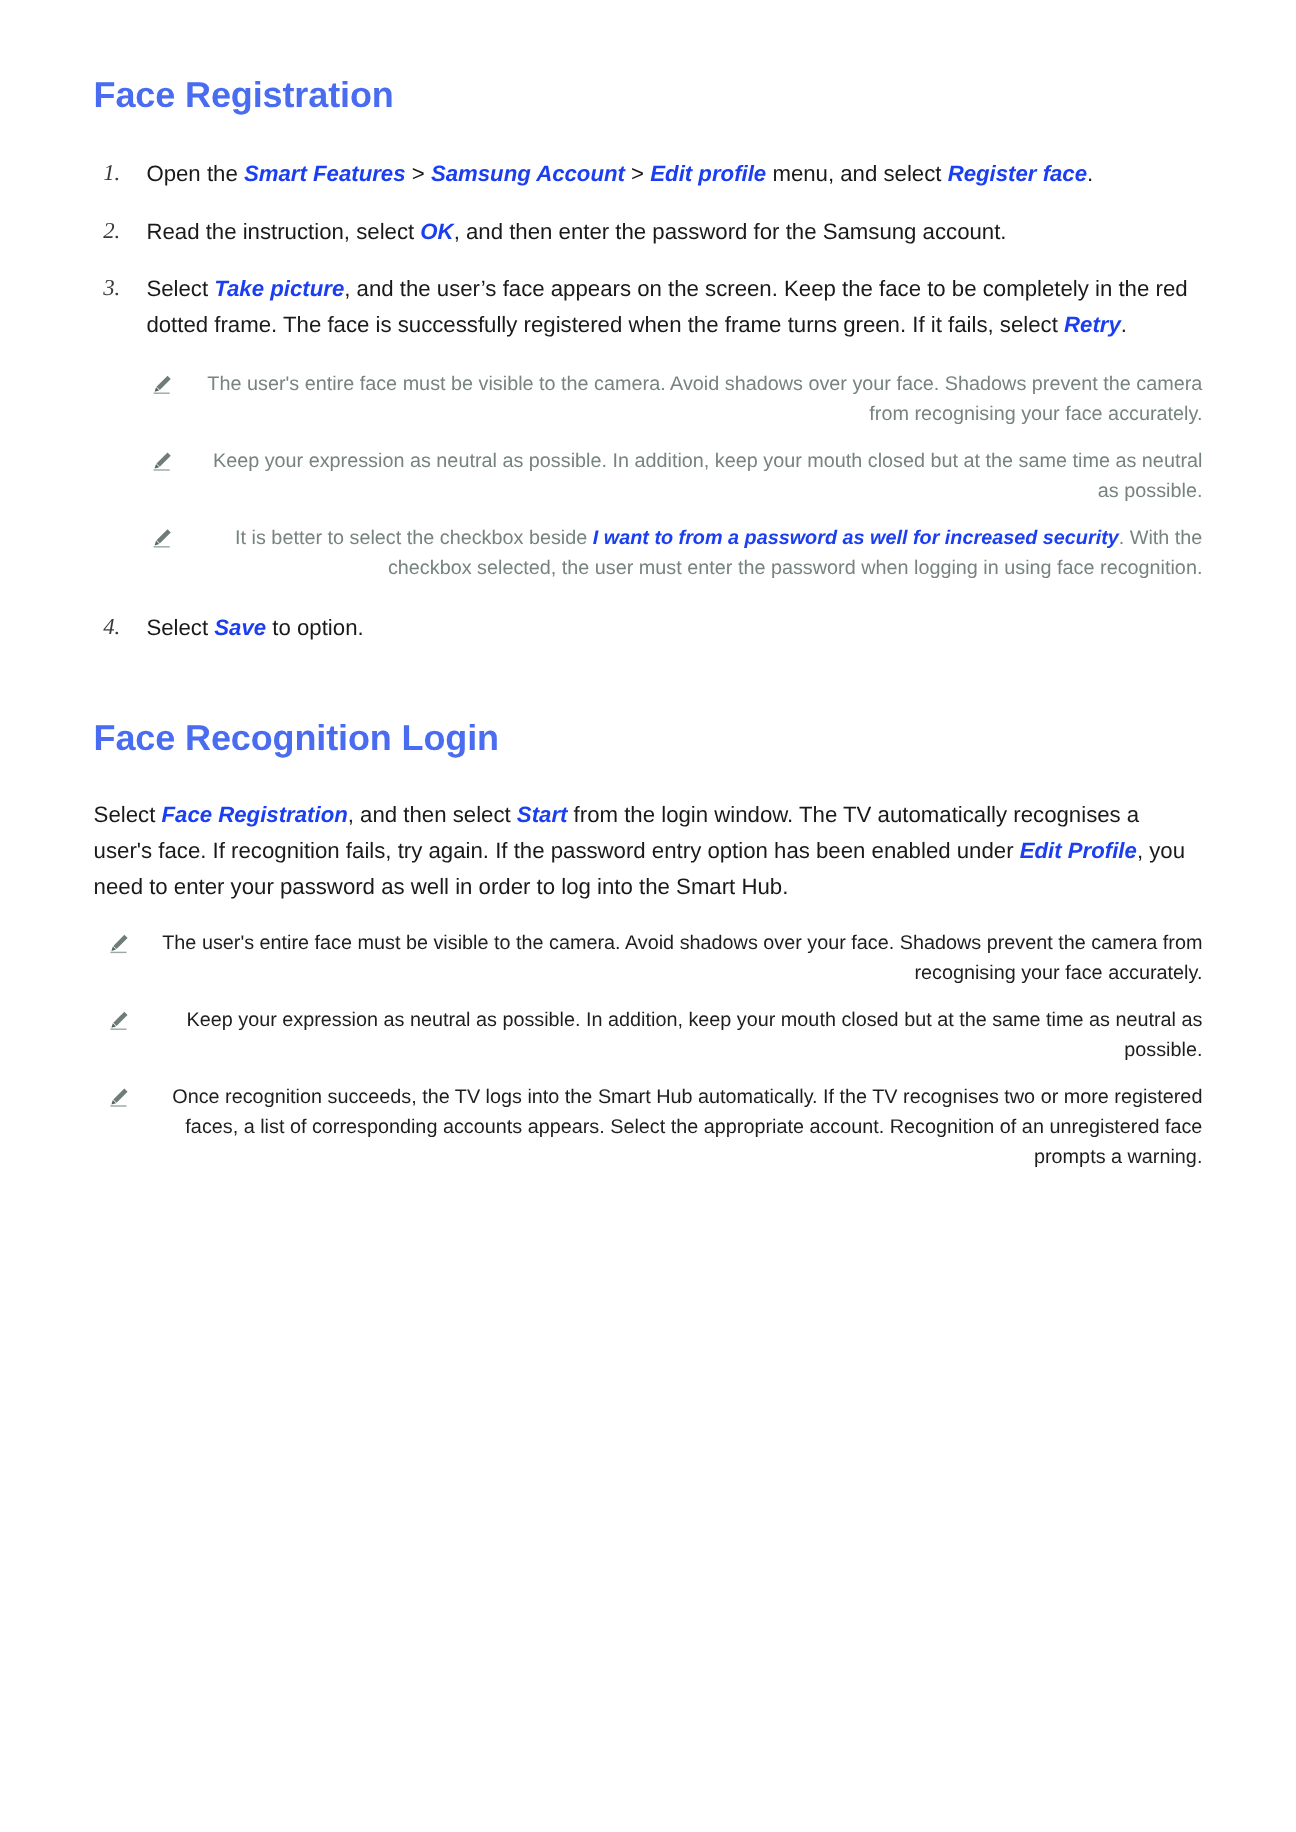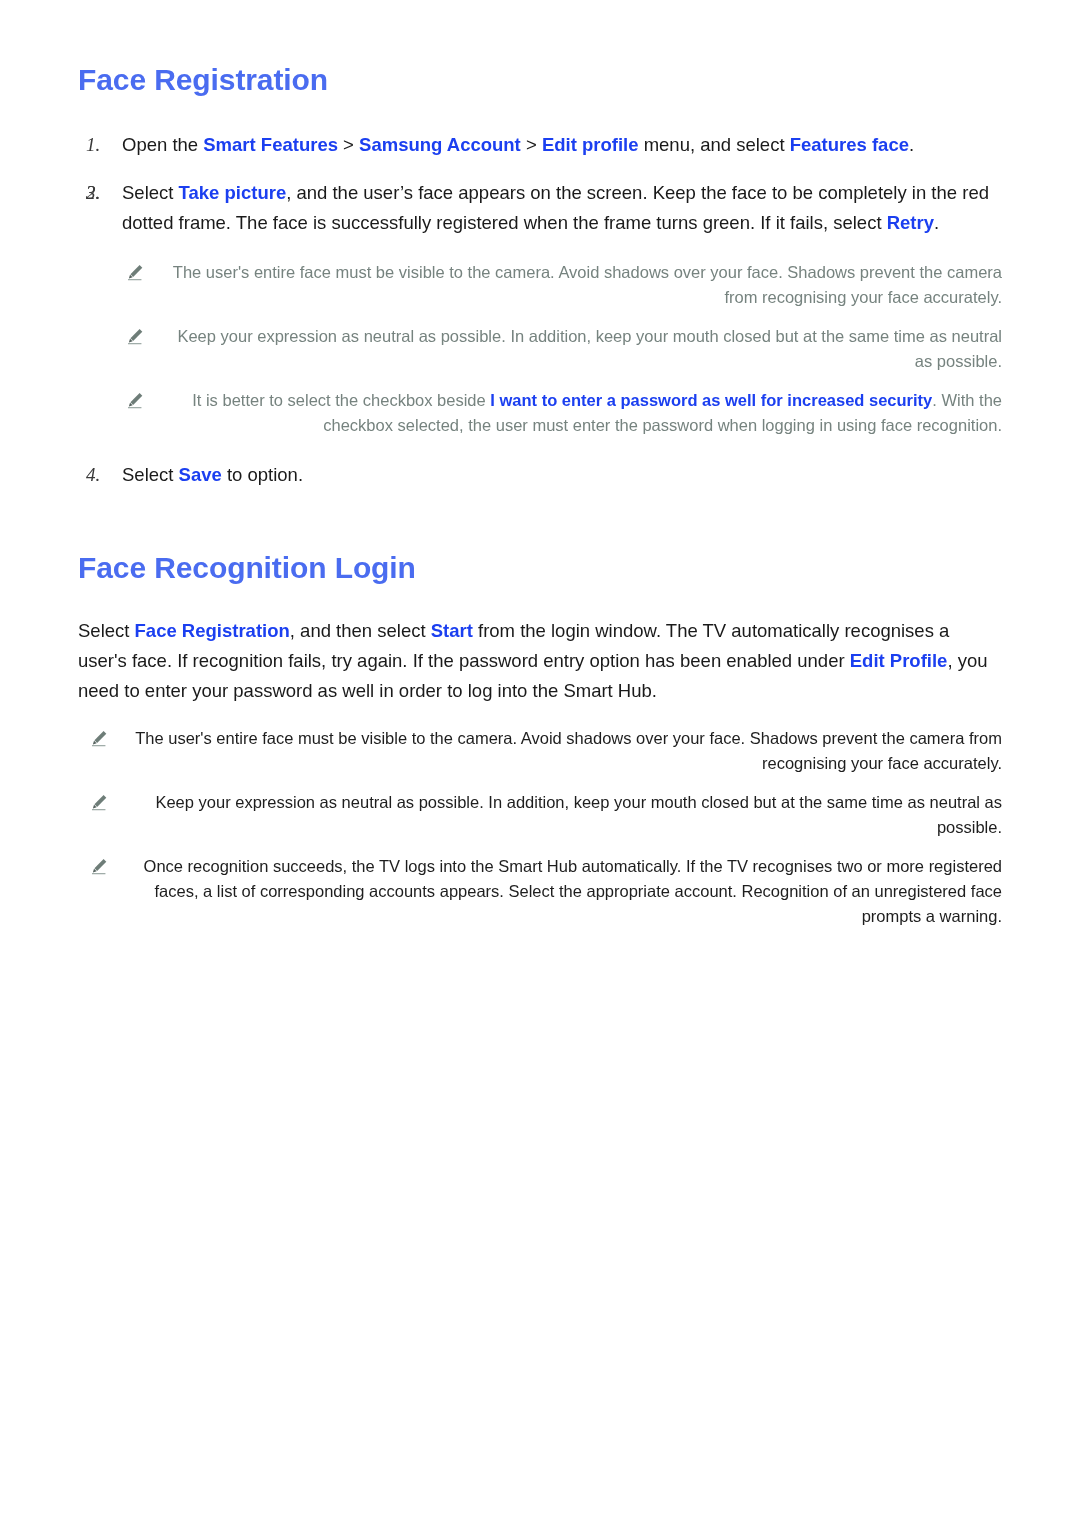--- a/index.html
+++ b/index.html
@@ -104,52 +104,53 @@
     top: 3px;
     width: 19px;
     height: 19px;
     display: block;
   }
 
   
   .lnk {
     color: #1b3ff0;
     font-weight: bold;
+    font-style: italic;
   }
 </style>
 </head>
 <body>
 
 <div class="page">
 
   <h1 class="h1">Face Registration</h1>
 
 
   <ol class="olist" id="steps-list">
-      <li class="oitem"><span class="num">1.</span><span><span>Open the </span><span class="lnk">Smart Features</span><span> &gt; </span><span class="lnk">Samsung Account</span><span> &gt; </span><span class="lnk">Edit profile</span><span> menu, and select </span><span class="lnk">Features face</span><span>.</span></span></li>
-      <li class="oitem"><span class="num">2.</span></li>
+      <li class="oitem"><span class="num">1.</span><span><span>Open the </span><span class="lnk">Smart Features</span><span> &gt; </span><span class="lnk">Samsung Account</span><span> &gt; </span><span class="lnk">Edit profile</span><span> menu, and select </span><span class="lnk">Register face</span><span>.</span></span></li>
+      <li class="oitem"><span class="num">2.</span><span><span>Read the instruction, select </span><span class="lnk">OK</span><span>, and then enter the password for the Samsung account.</span></span></li>
       <li class="oitem"><span class="num">3.</span><span><span>Select </span><span class="lnk">Take picture</span><span>, and the user’s face appears on the screen. Keep the face to be completely in the red dotted frame. The face is successfully registered when the frame turns green. If it fails, select </span><span class="lnk">Retry</span><span>.</span></span></li>
     </ol>
 
   <ul class="notes indented" id="notes-one">
       <li class="nitem"><svg viewBox="0 0 24 24" class="pencil-icon">
           <path d="M17.2 2.6 L20.6 6.0 L9.0 17.6 L5.6 14.2 Z" fill="#6e7d78"></path>
           <path d="M5.1 14.8 L8.4 18.1 L3.6 19.6 Z" fill="#55625e"></path>
           <rect x="2.5" y="20.3" width="17" height="1.5" fill="#9aa8a3"></rect>
         </svg><span><span>The user's entire face must be visible to the camera. Avoid shadows over your face. Shadows prevent the camera from recognising your face accurately.</span></span></li>
       <li class="nitem"><svg viewBox="0 0 24 24" class="pencil-icon">
           <path d="M17.2 2.6 L20.6 6.0 L9.0 17.6 L5.6 14.2 Z" fill="#6e7d78"></path>
           <path d="M5.1 14.8 L8.4 18.1 L3.6 19.6 Z" fill="#55625e"></path>
           <rect x="2.5" y="20.3" width="17" height="1.5" fill="#9aa8a3"></rect>
         </svg><span><span>Keep your expression as neutral as possible. In addition, keep your mouth closed but at the same time as neutral as possible.</span></span></li>
       <li class="nitem"><svg viewBox="0 0 24 24" class="pencil-icon">
           <path d="M17.2 2.6 L20.6 6.0 L9.0 17.6 L5.6 14.2 Z" fill="#6e7d78"></path>
           <path d="M5.1 14.8 L8.4 18.1 L3.6 19.6 Z" fill="#55625e"></path>
           <rect x="2.5" y="20.3" width="17" height="1.5" fill="#9aa8a3"></rect>
-        </svg><span><span>It is better to select the checkbox beside </span><span class="lnk">I want to enter a password as well for increased security</span><span>. With the checkbox selected, the user must enter the password when logging in using face recognition.</span></span></li>
+        </svg><span><span>It is better to select the checkbox beside </span><span class="lnk">I want to from a password as well for increased security</span><span>. With the checkbox selected, the user must enter the password when logging in using face recognition.</span></span></li>
     </ul>
 
   <ol class="olist" id="steps-list-tail">
       <li class="oitem"><span class="num">4.</span><span><span>Select </span><span class="lnk">Save</span><span> to option.</span></span></li>
     </ol>
 
   <h1 class="h1 second">Face Recognition Login</h1>
 
   <p class="para" id="section-two-para"><span>Select </span><span class="lnk">Face Registration</span><span>, and then select </span><span class="lnk">Start</span><span> from the login window. The TV automatically recognises a user's face. If recognition fails, try again. If the password entry option has been enabled under </span><span class="lnk">Edit Profile</span><span>, you need to enter your password as well in order to log into the Smart Hub.</span></p>
 

